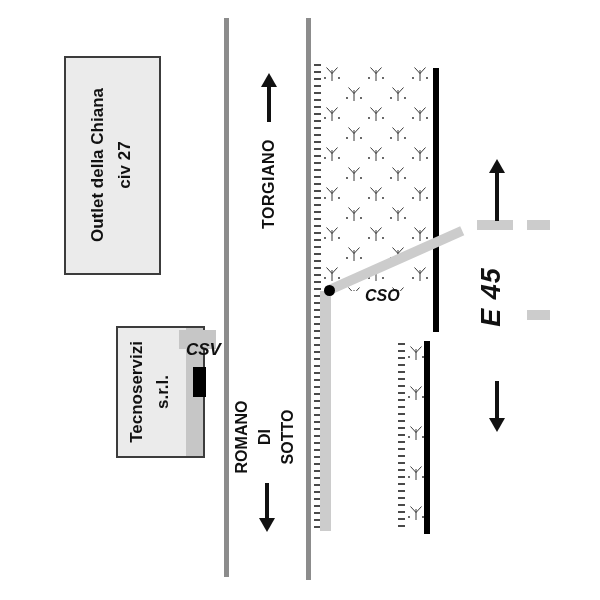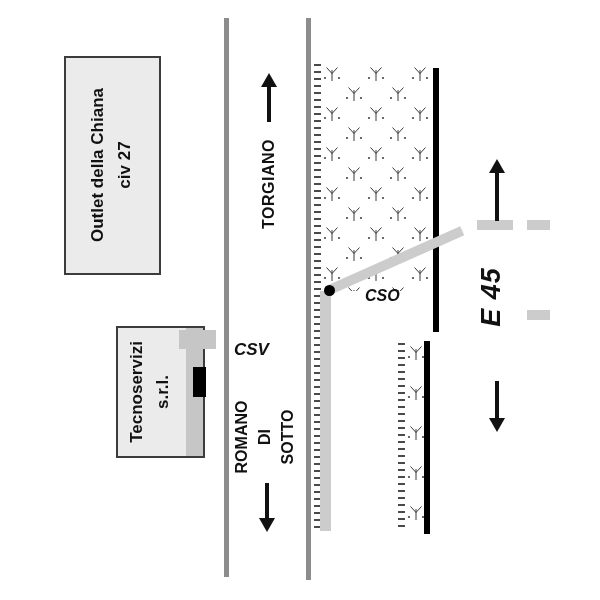--- a/index.html
+++ b/index.html
@@ -48,21 +48,21 @@
     <span class="ln">civ 27</span>
   </div>
 
   <div class="building" style="left:116px; top:326px; width:89px; height:132px;"></div>
   <div class="grayblock" style="left:186px; top:328px; width:17px; height:128px;"></div>
   <div class="grayblock" style="left:179px; top:330px; width:37px; height:19px;"></div>
   <div class="rot" style="left:149px; top:392px; font-size:17px; line-height:1.5;">
     <span class="ln">Tecnoservizi</span>
     <span class="ln">s.r.l.</span>
   </div>
-  <div class="bolditalic" style="left:186px; top:340px; font-size:17px;margin-left:48px;">CSV</div>
+  <div class="bolditalic" style="left:186px; top:340px; font-size:17px;">CSV</div>
   <div style="position:absolute; left:193px; top:367px; width:13px; height:30px; background:#000;"></div>
 
   <div class="arrow up" style="left:261px; top:73px; height:49px;">
     <div class="head"></div>
     <div class="shaft"></div>
   </div>
   <div class="rot" style="left:269px; top:184px; font-size:16px; letter-spacing:0.5px;">
     <span class="ln">TORGIANO</span>
   </div>
 

